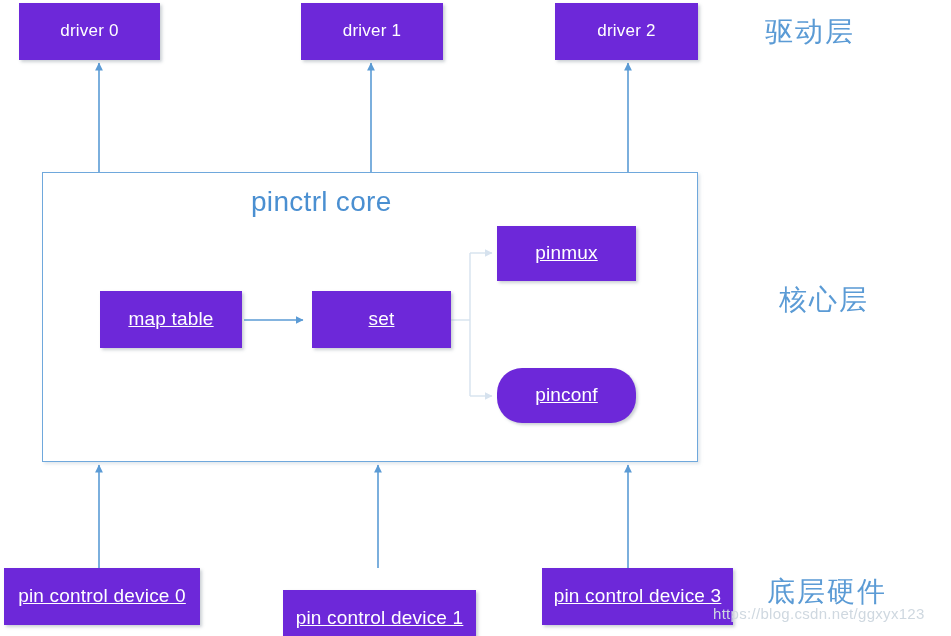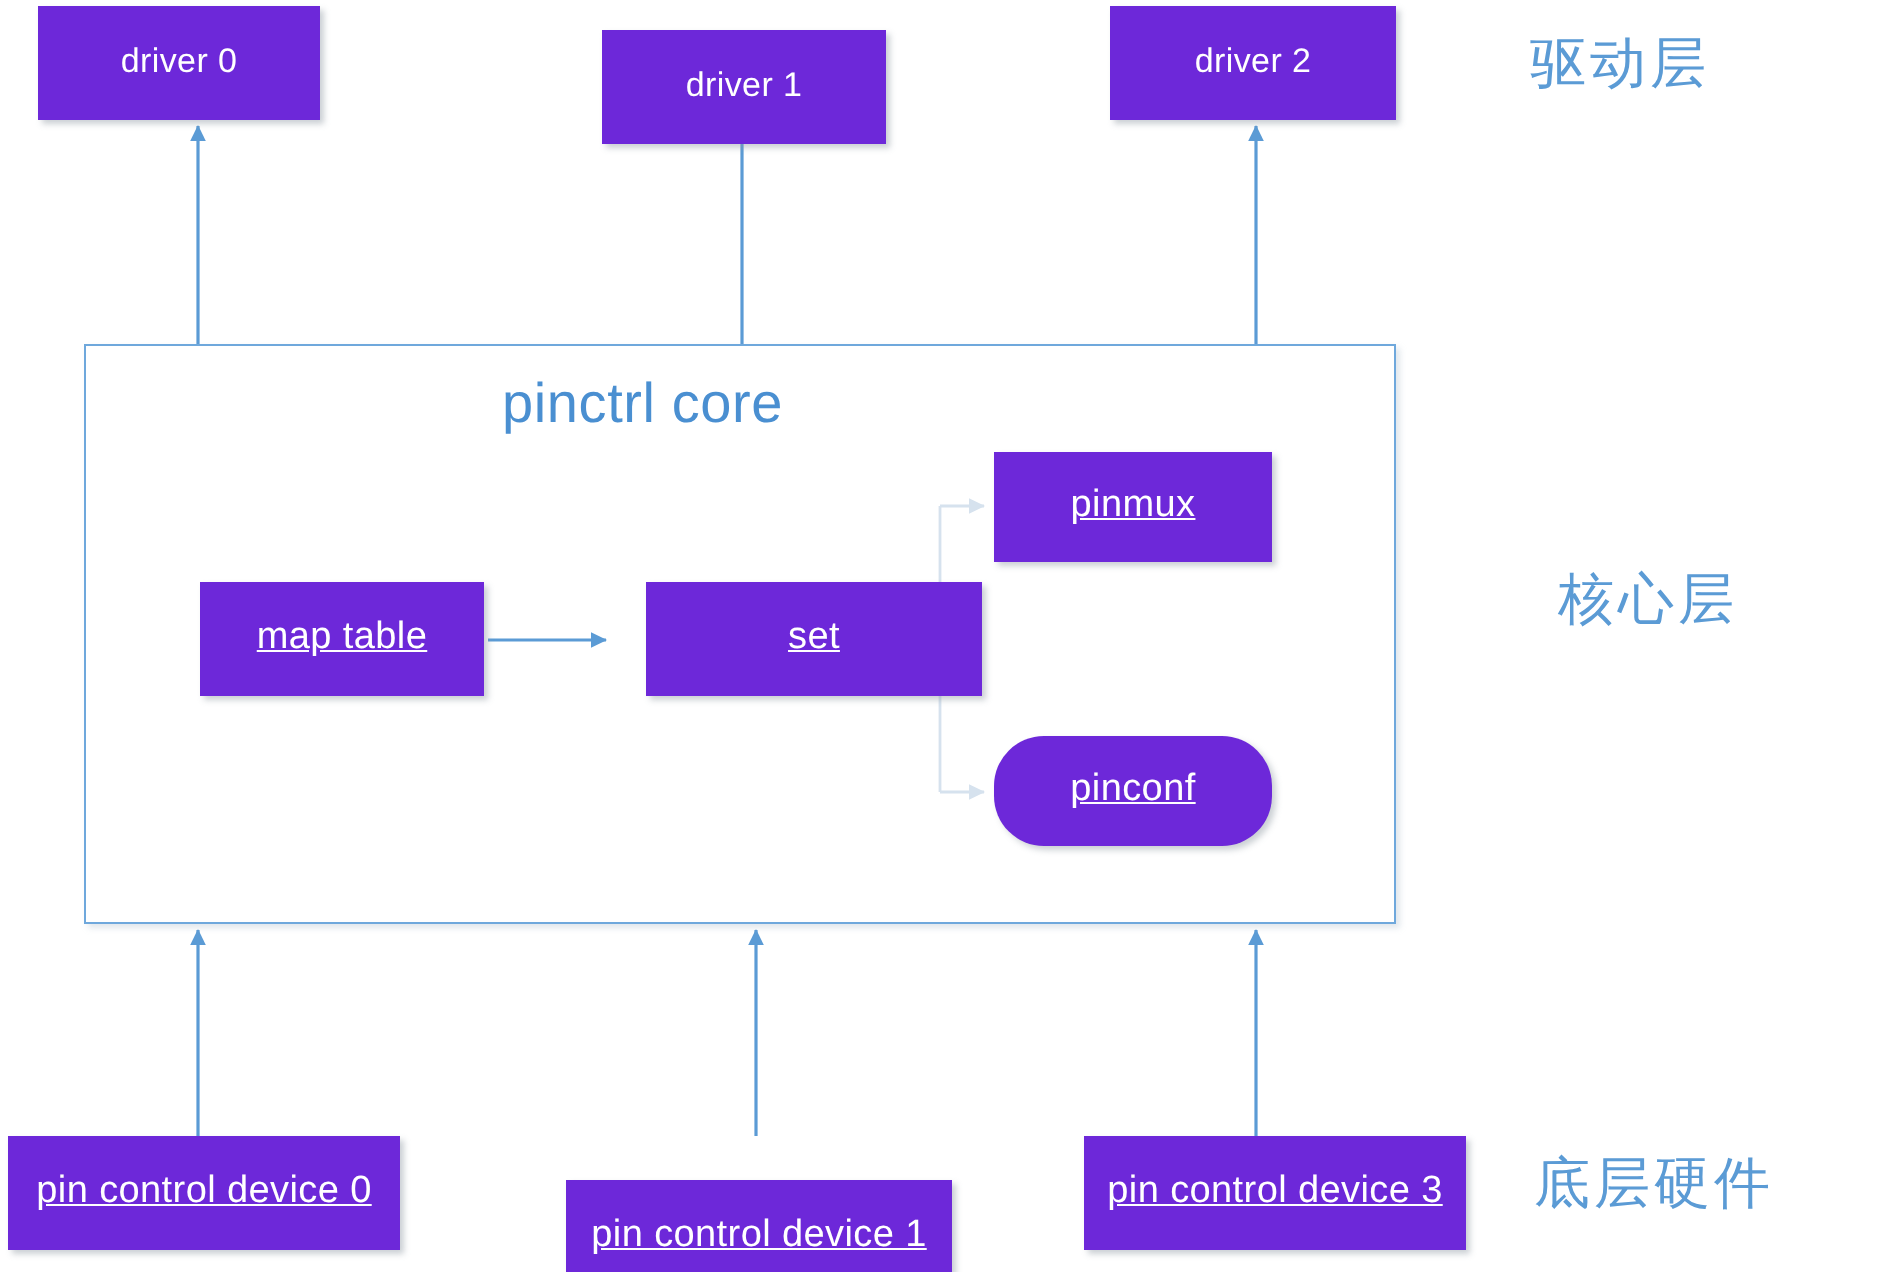--- a/index.html
+++ b/index.html
@@ -109,31 +109,31 @@
       <line x1="470" y1="396" x2="492" y2="396" stroke="#d6e2ee" stroke-width="1.4" marker-end="url(#arrow-light)"></line>
     </g>
   </svg>
 
   <div class="corebox" style="left:42px; top:172px; width:656px; height:290px;"></div>
   <div class="core-title" style="left:251px; top:186px;">pinctrl core</div>
 
   <div class="node" style="left:19px; top:3px; width:141px; height:57px;">
     <span>driver 0</span>
   </div>
-  <div class="node" style="left:301px; top:3px; width:142px; height:57px;margin-top:12px;">
+  <div class="node" style="left:301px; top:3px; width:142px; height:57px;">
     <span>driver 1</span>
   </div>
   <div class="node" style="left:555px; top:3px; width:143px; height:57px;">
     <span>driver 2</span>
   </div>
 
   <div class="node small" style="left:100px; top:291px; width:142px; height:57px;">
     <span>map table</span>
   </div>
-  <div class="node small" style="left:323px; top:291px; width:168px; height:57px;">
+  <div class="node small" style="left:312px; top:291px; width:139px; height:57px;">
     <span>set</span>
   </div>
   <div class="node small" style="left:497px; top:226px; width:139px; height:55px;">
     <span>pinmux</span>
   </div>
   <div class="node small" style="left:497px; top:368px; width:139px; height:55px;border-radius:25px;">
     <span>pinconf</span>
   </div>
 
   <div class="node small" style="left:4px; top:568px; width:196px; height:57px;">
@@ -143,14 +143,15 @@
     <span>pin control device 1</span>
   </div>
   <div class="node small" style="left:542px; top:568px; width:191px; height:57px;">
     <span>pin control device 3</span>
   </div>
 
   <div class="layer-label" style="left:779px; top:281px;">核心层</div>
   <div class="layer-label" style="left:765px; top:13px;">驱动层</div>
   <div class="layer-label" style="left:767px; top:573px;">底层硬件</div>
 
+  <div class="watermark" style="left:713px; top:605px;">https://blog.csdn.net/ggxyx123</div>
 
 </div>
 
 </body></html>

